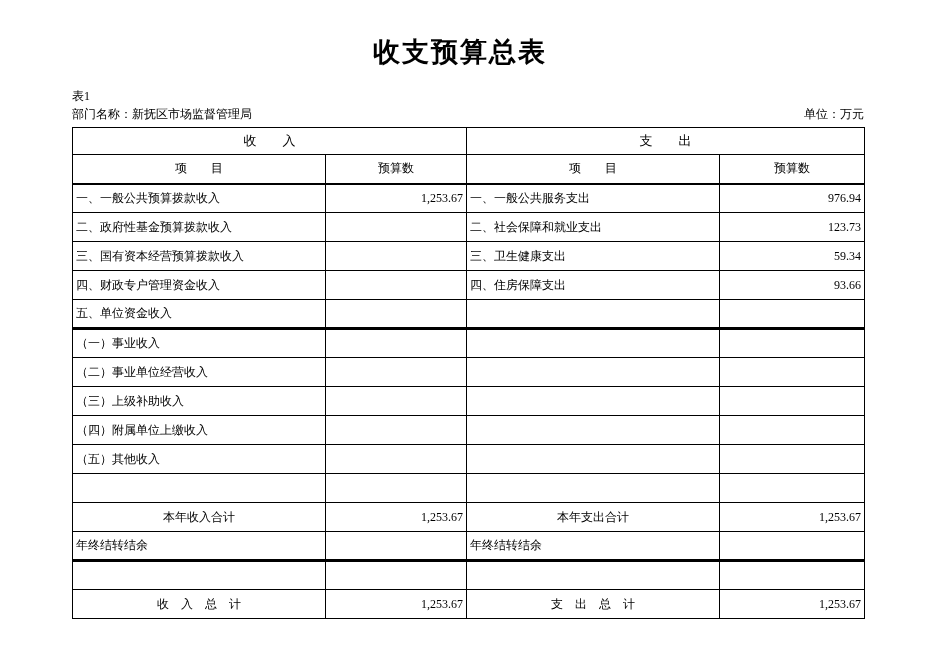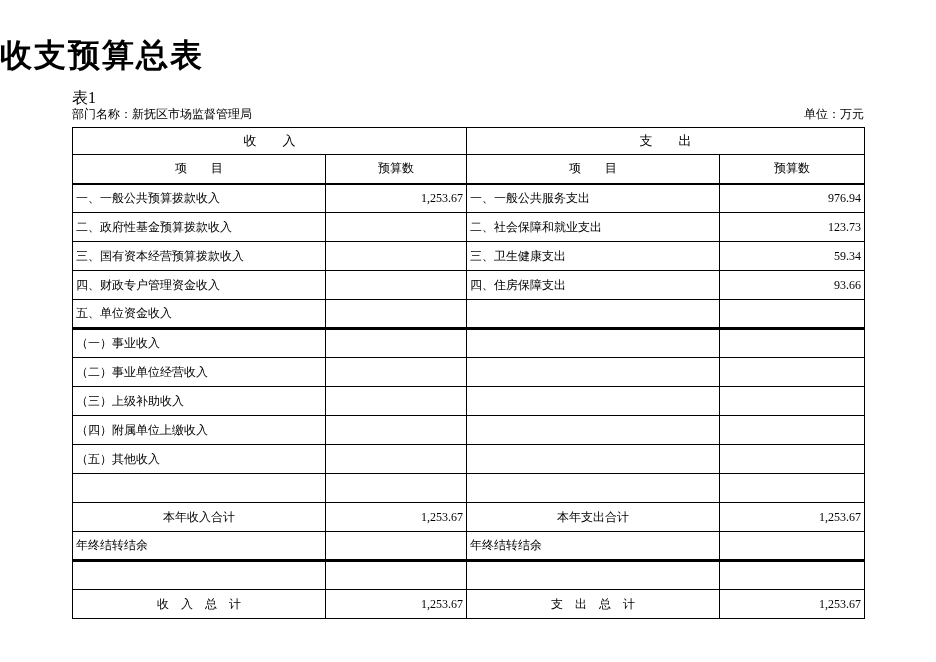--- a/index.html
+++ b/index.html
@@ -7,26 +7,27 @@
   body {
     width: 936px; height: 662px;
     background: #ffffff;
     color: #000000;
     font-family: "Liberation Serif", "DejaVu Serif", serif;
   }
   .page { position: relative; width: 936px; height: 662px; overflow: hidden; }
 
   .page-title {
     position: absolute; top: 34px; left: 0; width: 920px;
-    font-size: 32px; font-weight: bold; letter-spacing: 2px;
+    text-align: center;
+    font-size: 27px; font-weight: bold; letter-spacing: 2px;
   }
 
   .table-note {
     position: absolute; left: 72px; top: 88px;
-    font-size: 16px;
+    font-size: 12px;
   }
   .meta-row {
     position: absolute; left: 72px; top: 106px; width: 792px;
     display: flex; justify-content: space-between; align-items: flex-end;
     font-size: 12px;
   }
 
   table.budget {
     position: absolute; left: 72px; top: 127px;
     width: 792px;

